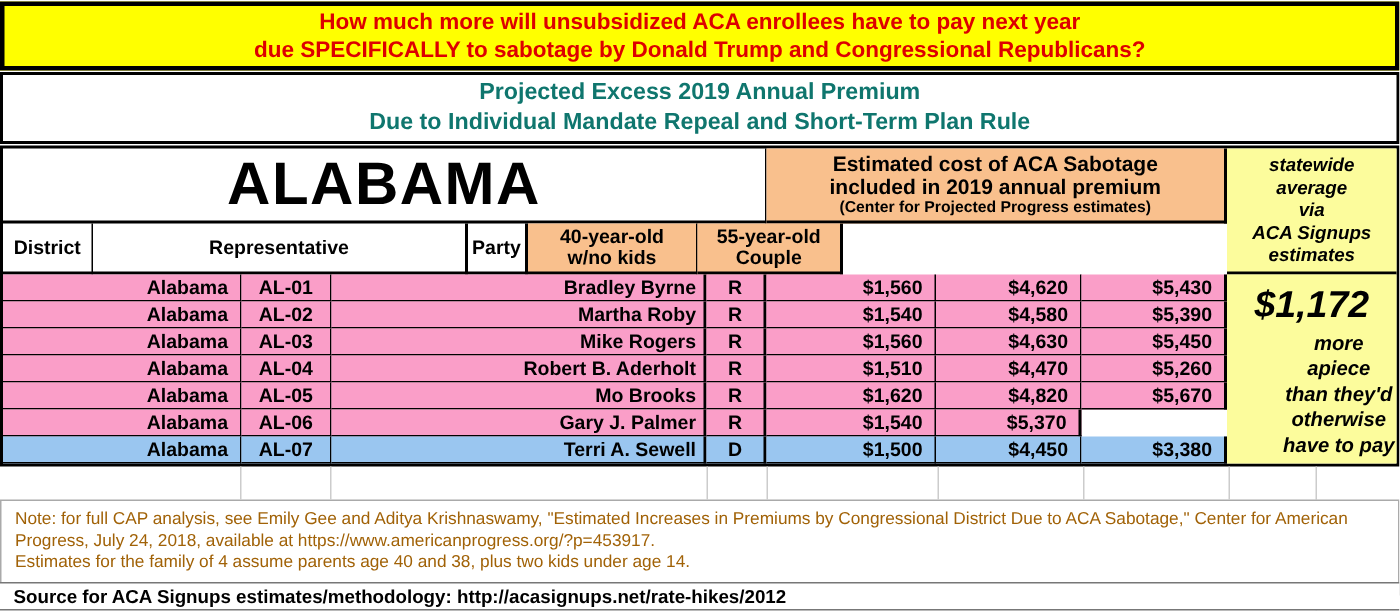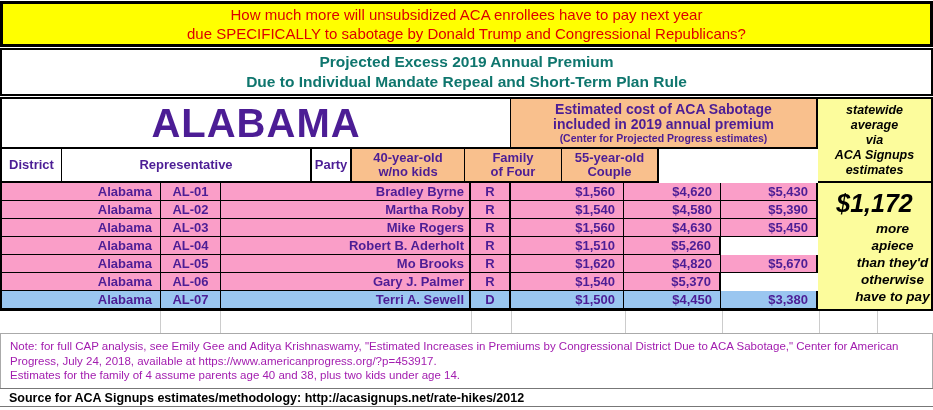--- a/index.html
+++ b/index.html
@@ -7,35 +7,35 @@
     --pink:#FA9EC8; --blue:#9AC6F0; --red:#DD0000;
   }
   *{box-sizing:border-box; margin:0; padding:0;}
   body{font-family:"Liberation Sans", sans-serif; background:#fff;}
   .sheet{position:relative; width:933px; height:410px; background:#fff; overflow:hidden;}
 
   
   .banner{position:absolute; left:0; top:1px; width:933px; height:46px;
     background:var(--banner-yellow); border:3px solid #000;
     display:flex; flex-direction:column; justify-content:center; align-items:center;}
-  .banner div{color:var(--red); font-weight:normal; font-size:15px; line-height:19px; text-align:center;}
+  .banner div{color:var(--red); font-weight:bold; font-size:15px; line-height:19px; text-align:center;}
 
   
   .titlebox{position:absolute; left:0; top:48px; width:933px; height:48px;
     background:#fff; border:2px solid #000;
     display:flex; flex-direction:column; justify-content:center; align-items:center;}
   .titlebox div{color:#0f766e; font-weight:bold; font-size:15.5px; line-height:20px; text-align:center;}
 
   
   .maintable{position:absolute; left:0; top:97px; width:933px; height:214px;
     border:2px solid #000; background:#fff;}
   .trow{display:flex; width:816px;}
   .cell{border-right:1px solid #000; border-bottom:1px solid #000;
     display:flex; align-items:center; justify-content:center;
-    font-weight:bold; color:#4c1d95; overflow:hidden;}
+    font-weight:bold; color:#000000; overflow:hidden;}
   
   .rowA{height:50px;}
   .c-alabama{width:509px; font-size:40px; letter-spacing:1px; border-bottom-width:2px;}
   .c-sab{width:307px; background:var(--orange); flex-direction:column; border-bottom-width:2px; border-right-width:2px;}
   .c-sab .l1{font-size:14px; line-height:15px;}
   .c-sab .l3{font-size:10.5px; line-height:12px;}
   
   .rowH{height:34px;}
   .rowH .cell{font-size:13px; line-height:14px; text-align:center; border-bottom-width:2px; white-space:pre-line;}
   
@@ -59,21 +59,21 @@
 
   
   .gaprow{position:absolute; left:0; top:311px; width:933px; height:22px; display:flex;}
   .gaprow div{border-right:1px solid #ccc; height:100%;}
 
   
   .faintline{position:absolute; left:877px; top:311px; width:1px; height:96px; background:#ccc;}
 
   
   .notes{position:absolute; left:0; top:333px; width:933px; height:64px;
-    border:1px solid #aaa; background:#fff; padding:5px 9px; color:#a21caf;}
+    border:1px solid #aaa; background:#fff; padding:5px 9px; color:#a16207;}
   .notes div{font-size:11.5px; line-height:14.5px;}
   
   .source{position:absolute; left:0; top:388px; width:933px; height:19px;
     border-top:1px solid #777; border-bottom:1px solid #777;
     display:flex; align-items:center; padding-left:9px;
     font-weight:bold; font-size:12.5px; color:#000; background:#fff;}
 </style>
 </head>
 <body>
 
@@ -98,22 +98,20 @@
         <div class="l3">(Center for Projected Progress estimates)</div>
       </div>
     </div>
 
     <div class="trow rowH">
       <div class="cell w-dist">District</div>
       <div class="cell w-rep">Representative</div>
       <div class="cell w-party">Party</div>
       <div class="cell w-m1">40-year-old
 w/no kids</div>
-      <div class="cell w-m2">Family
-of Four</div>
       <div class="cell w-m3">55-year-old
 Couple</div>
     </div>
 
     <div class="trow rowD pink">
       <div class="cell w-state ra">Alabama</div>
       <div class="cell w-dist">AL-01</div>
       <div class="cell w-rep">Bradley Byrne</div>
       <div class="cell w-party">R</div>
       <div class="cell w-m1 ra">$1,560</div>
@@ -137,20 +135,21 @@
       <div class="cell w-m1 ra">$1,560</div>
       <div class="cell w-m2 ra">$4,630</div>
       <div class="cell w-m3 ra">$5,450</div>
     </div>
     <div class="trow rowD pink">
       <div class="cell w-state ra">Alabama</div>
       <div class="cell w-dist">AL-04</div>
       <div class="cell w-rep">Robert B. Aderholt</div>
       <div class="cell w-party">R</div>
       <div class="cell w-m1 ra">$1,510</div>
+      <div class="cell w-m2 ra">$4,470</div>
       <div class="cell w-m3 ra">$5,260</div>
     </div>
     <div class="trow rowD pink">
       <div class="cell w-state ra">Alabama</div>
       <div class="cell w-dist">AL-05</div>
       <div class="cell w-rep">Mo Brooks</div>
       <div class="cell w-party">R</div>
       <div class="cell w-m1 ra">$1,620</div>
       <div class="cell w-m2 ra">$4,820</div>
       <div class="cell w-m3 ra">$5,670</div>

